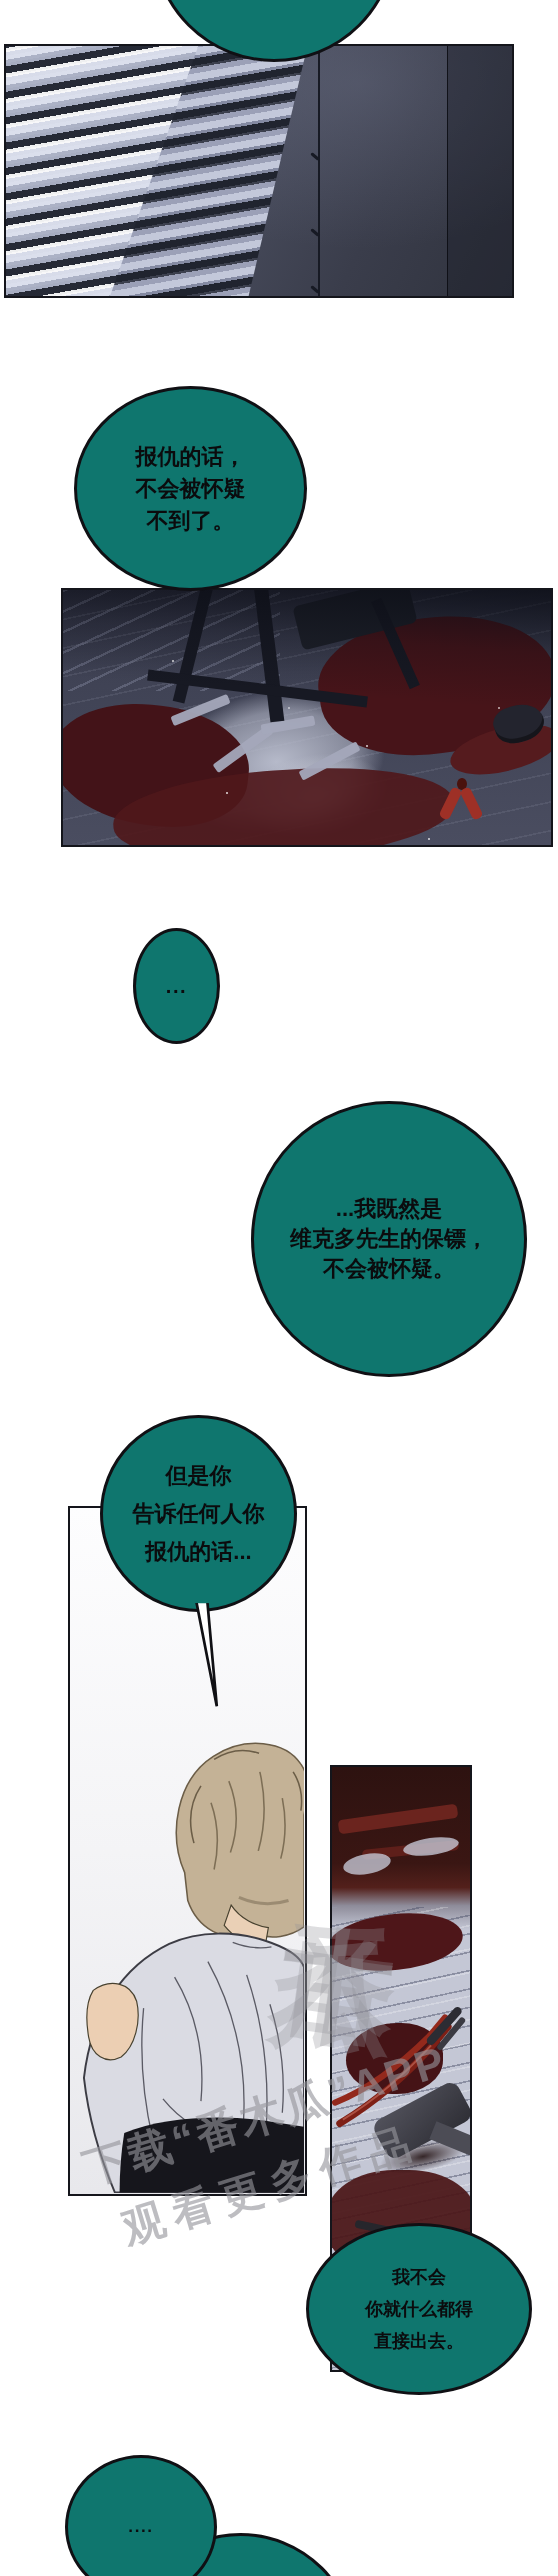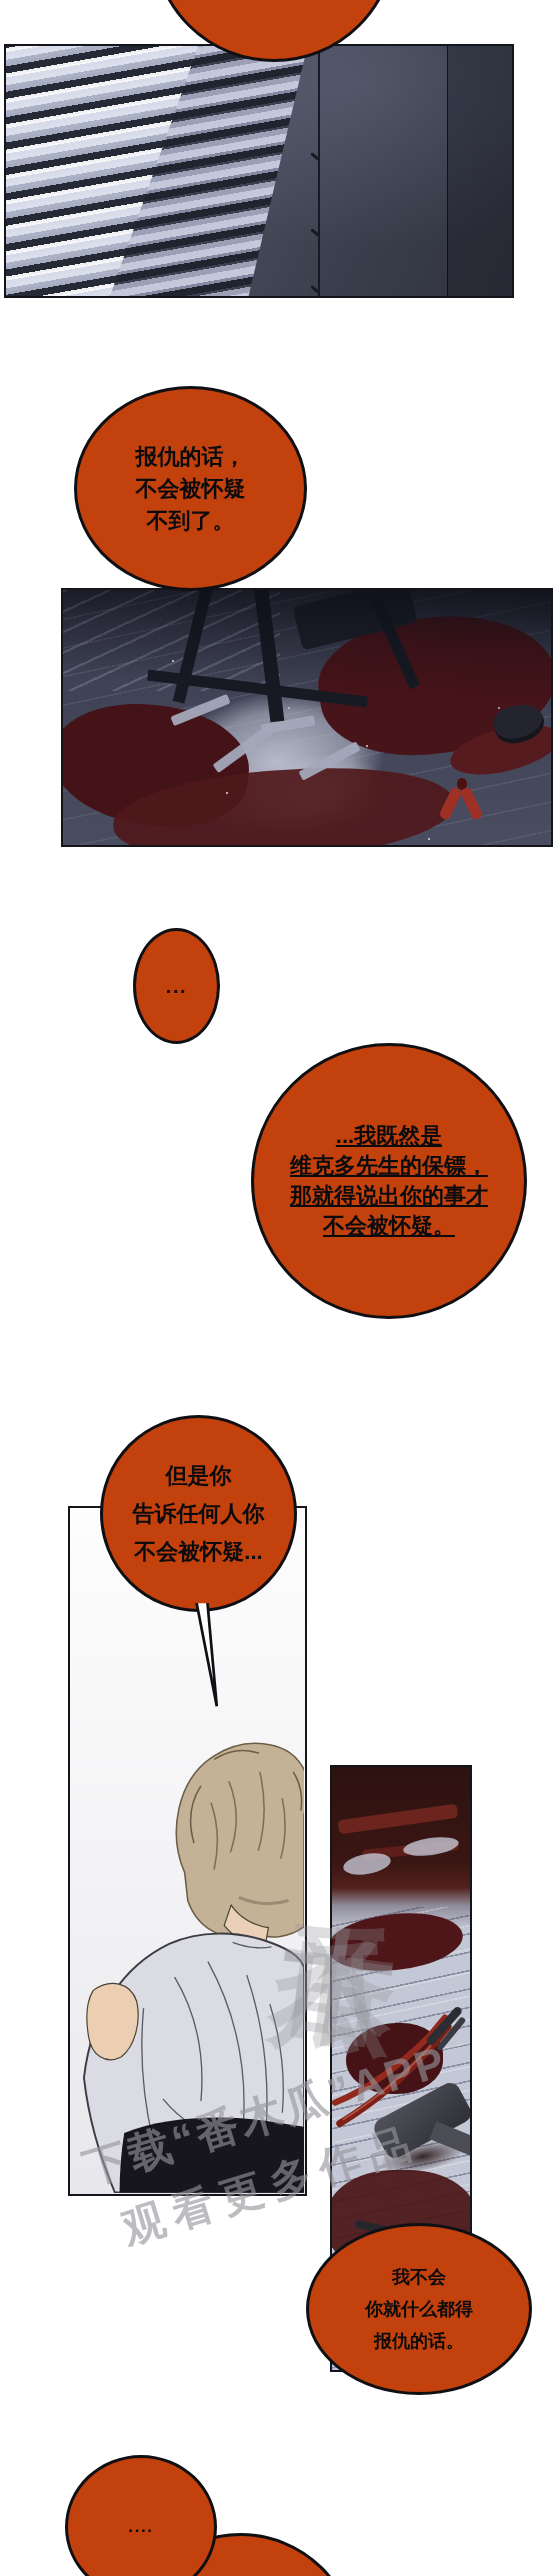--- a/index.html
+++ b/index.html
@@ -129,37 +129,37 @@
   .p4-hammer-head { position:absolute; left:43px; top:332px; width:95px; height:43px; border-radius:11px;
     background: linear-gradient(160deg, #52525c, #2e2e35); transform:rotate(-28deg); }
   .p4-hammer-neck { position:absolute; left:99px; top:363px; width:50px; height:19.4px; background:#4c4c55; transform:rotate(22deg); }
   .p4-stick { position:absolute; left:22px; top:464px; width:110px; height:7.8px; background:#26262c; border-radius:3.9px; transform:rotate(12deg); }
   .p4-tool-blob { position:absolute; left:90px; top:513px; width:56px; height:45px; background:#343440;
     border-radius:50% 40% 60% 50%; box-shadow: inset -6.2px -6.2px 0 rgba(0,0,0,0.35); }
 
   
   .bubble {
     position: absolute;
-    background: #c2410c;
+    background: #0f766e;
     border: 3.1px solid #101014;
     border-radius: 50%;
     display: flex; flex-direction: column;
     align-items: center; justify-content: center;
     text-align: center;
     z-index: 5;
     color: #0b0b0d;
     font-weight: 700;
   }
   .bubble .ln { display:block; white-space:nowrap; }
 
   .bubble-top    { left:152px; top:-182px; width:244px; height:244px; }
   .bubble-a      { left:74px;  top:386px;  width:233px; height:205px; font-size:22px; }
   .bubble-a .ln  { line-height:32px; }
   .bubble-b      { left:133px; top:928px; width:87px; height:116px; font-size:20px; letter-spacing:1.6px; }
-  .bubble-c      { left:251px; top:1043px; width:276px; height:276px; font-size:22px;text-decoration:underline; }
+  .bubble-c      { left:251px; top:1101px; width:276px; height:276px; font-size:22px; }
   .bubble-c .ln  { line-height:30px; }
   .bubble-d      { left:100px; top:1415px; width:197px; height:197px; font-size:22px; }
   .bubble-d .ln  { line-height:38px;text-align:center; }
   .bubble-e      { left:306px; top:2223px; width:226px; height:172px; font-size:18px; z-index:6; }
   .bubble-e .ln  { line-height:32px; }
   .bubble-f-right{ left:124px; top:2533px; width:233px; height:233px; z-index:5; }
   .bubble-f-left { left:65px;  top:2455px; width:152px; height:144px; font-size:17px; letter-spacing:1.6px; z-index:6; }
 
   .tail-d { position:absolute; left:192px; top:1603px; z-index:5; }
 
@@ -233,21 +233,20 @@
     <div class="p2-shadow-top"></div>
   </div>
 
   <div class="bubble bubble-b">
     <span class="ln">...</span>
   </div>
 
   <div class="bubble bubble-c">
     <span class="ln">...我既然是</span>
     <span class="ln">维克多先生的保镖，</span>
-    <span class="ln">那就得说出你的事才</span>
     <span class="ln">不会被怀疑。</span>
   </div>
 
   <div class="panel panel-person">
     <svg width="234" height="685" viewBox="0 0 302 883">
       <g>
         <path d="M148,470 C126,420 138,350 185,320 C226,293 278,300 298,330 C312,350 306,374 302,396 L302,540 C284,553 260,557 238,549 C198,563 164,541 152,506 Z" fill="#c4b296" stroke="#6b5d47" stroke-width="2"></path>
         <path d="M160,432 q-12,-42 9,-74 M186,324 q28,-18 58,-8 M288,340 q14,22 10,50" fill="none" stroke="#6b5d47" stroke-width="2"></path>
         <path d="M205,352 q18,45 2,92 M245,340 q12,52 -2,102 M274,374 q8,40 -2,78 M182,380 q14,40 4,86" fill="none" stroke="#7d6e55" stroke-width="2"></path>
         <path d="M218,502 q32,14 64,4" fill="none" stroke="#8a7a62" stroke-width="4" opacity="0.7"></path>
@@ -256,21 +255,21 @@
       <path d="M18,735 C28,648 70,590 128,562 C168,544 215,546 252,558 C283,568 298,580 302,592 L302,883 L58,883 C38,836 24,788 18,735 Z" fill="#dadbe3" stroke="#3c3c44" stroke-width="2.5"></path>
       <path d="M135,605 q42,70 34,160 M178,585 q52,95 46,205 M95,645 q-8,85 12,170 M228,602 q34,100 24,215 M258,640 q22,70 16,140 M120,762 q34,42 84,50 M210,560 q26,10 50,6" fill="none" stroke="#5a5a64" stroke-width="1.7"></path>
       <path d="M30,622 C52,606 78,612 86,636 C92,662 84,694 66,708 C46,718 28,706 24,682 C20,658 20,638 30,622 Z" fill="#eccfb3" stroke="#47412f" stroke-width="1.5"></path>
       <path d="M70,806 C120,786 190,782 250,790 L302,798 L302,883 L64,883 C64,856 66,830 70,806 Z" fill="#16161c"></path>
     </svg>
   </div>
 
   <div class="bubble bubble-d">
     <span class="ln">但是你</span>
     <span class="ln">告诉任何人你</span>
-    <span class="ln">不会被怀疑...</span>
+    <span class="ln">报仇的话...</span>
   </div>
   <svg class="tail-d" width="31" height="109" viewBox="0 0 40 140">
     <path d="M6,0 L32,133 L20,0" fill="#ffffff" stroke="#101014" stroke-width="3.5" stroke-linecap="round"></path>
   </svg>
 
   <div class="panel panel-tools">
     <div class="p4-planks"></div>
     <div class="p4-streak s1"></div>
     <div class="p4-streak s2"></div>
     <div class="p4-lightpatch p1"></div>
@@ -295,21 +294,21 @@
 
   <div class="wm-logo">番木瓜</div>
   <div class="wm-text">
     <div class="wm-l1">下载“番木瓜”APP</div>
     <div class="wm-l2">观看更多作品</div>
   </div>
 
   <div class="bubble bubble-e">
     <span class="ln">我不会</span>
     <span class="ln">你就什么都得</span>
-    <span class="ln">报仇的话。</span>
+    <span class="ln">直接出去。</span>
   </div>
 
   <div class="bubble bubble-f-right"></div>
   <div class="bubble bubble-f-left">
     <span class="ln">....</span>
   </div>
 
 </div>
 
 

